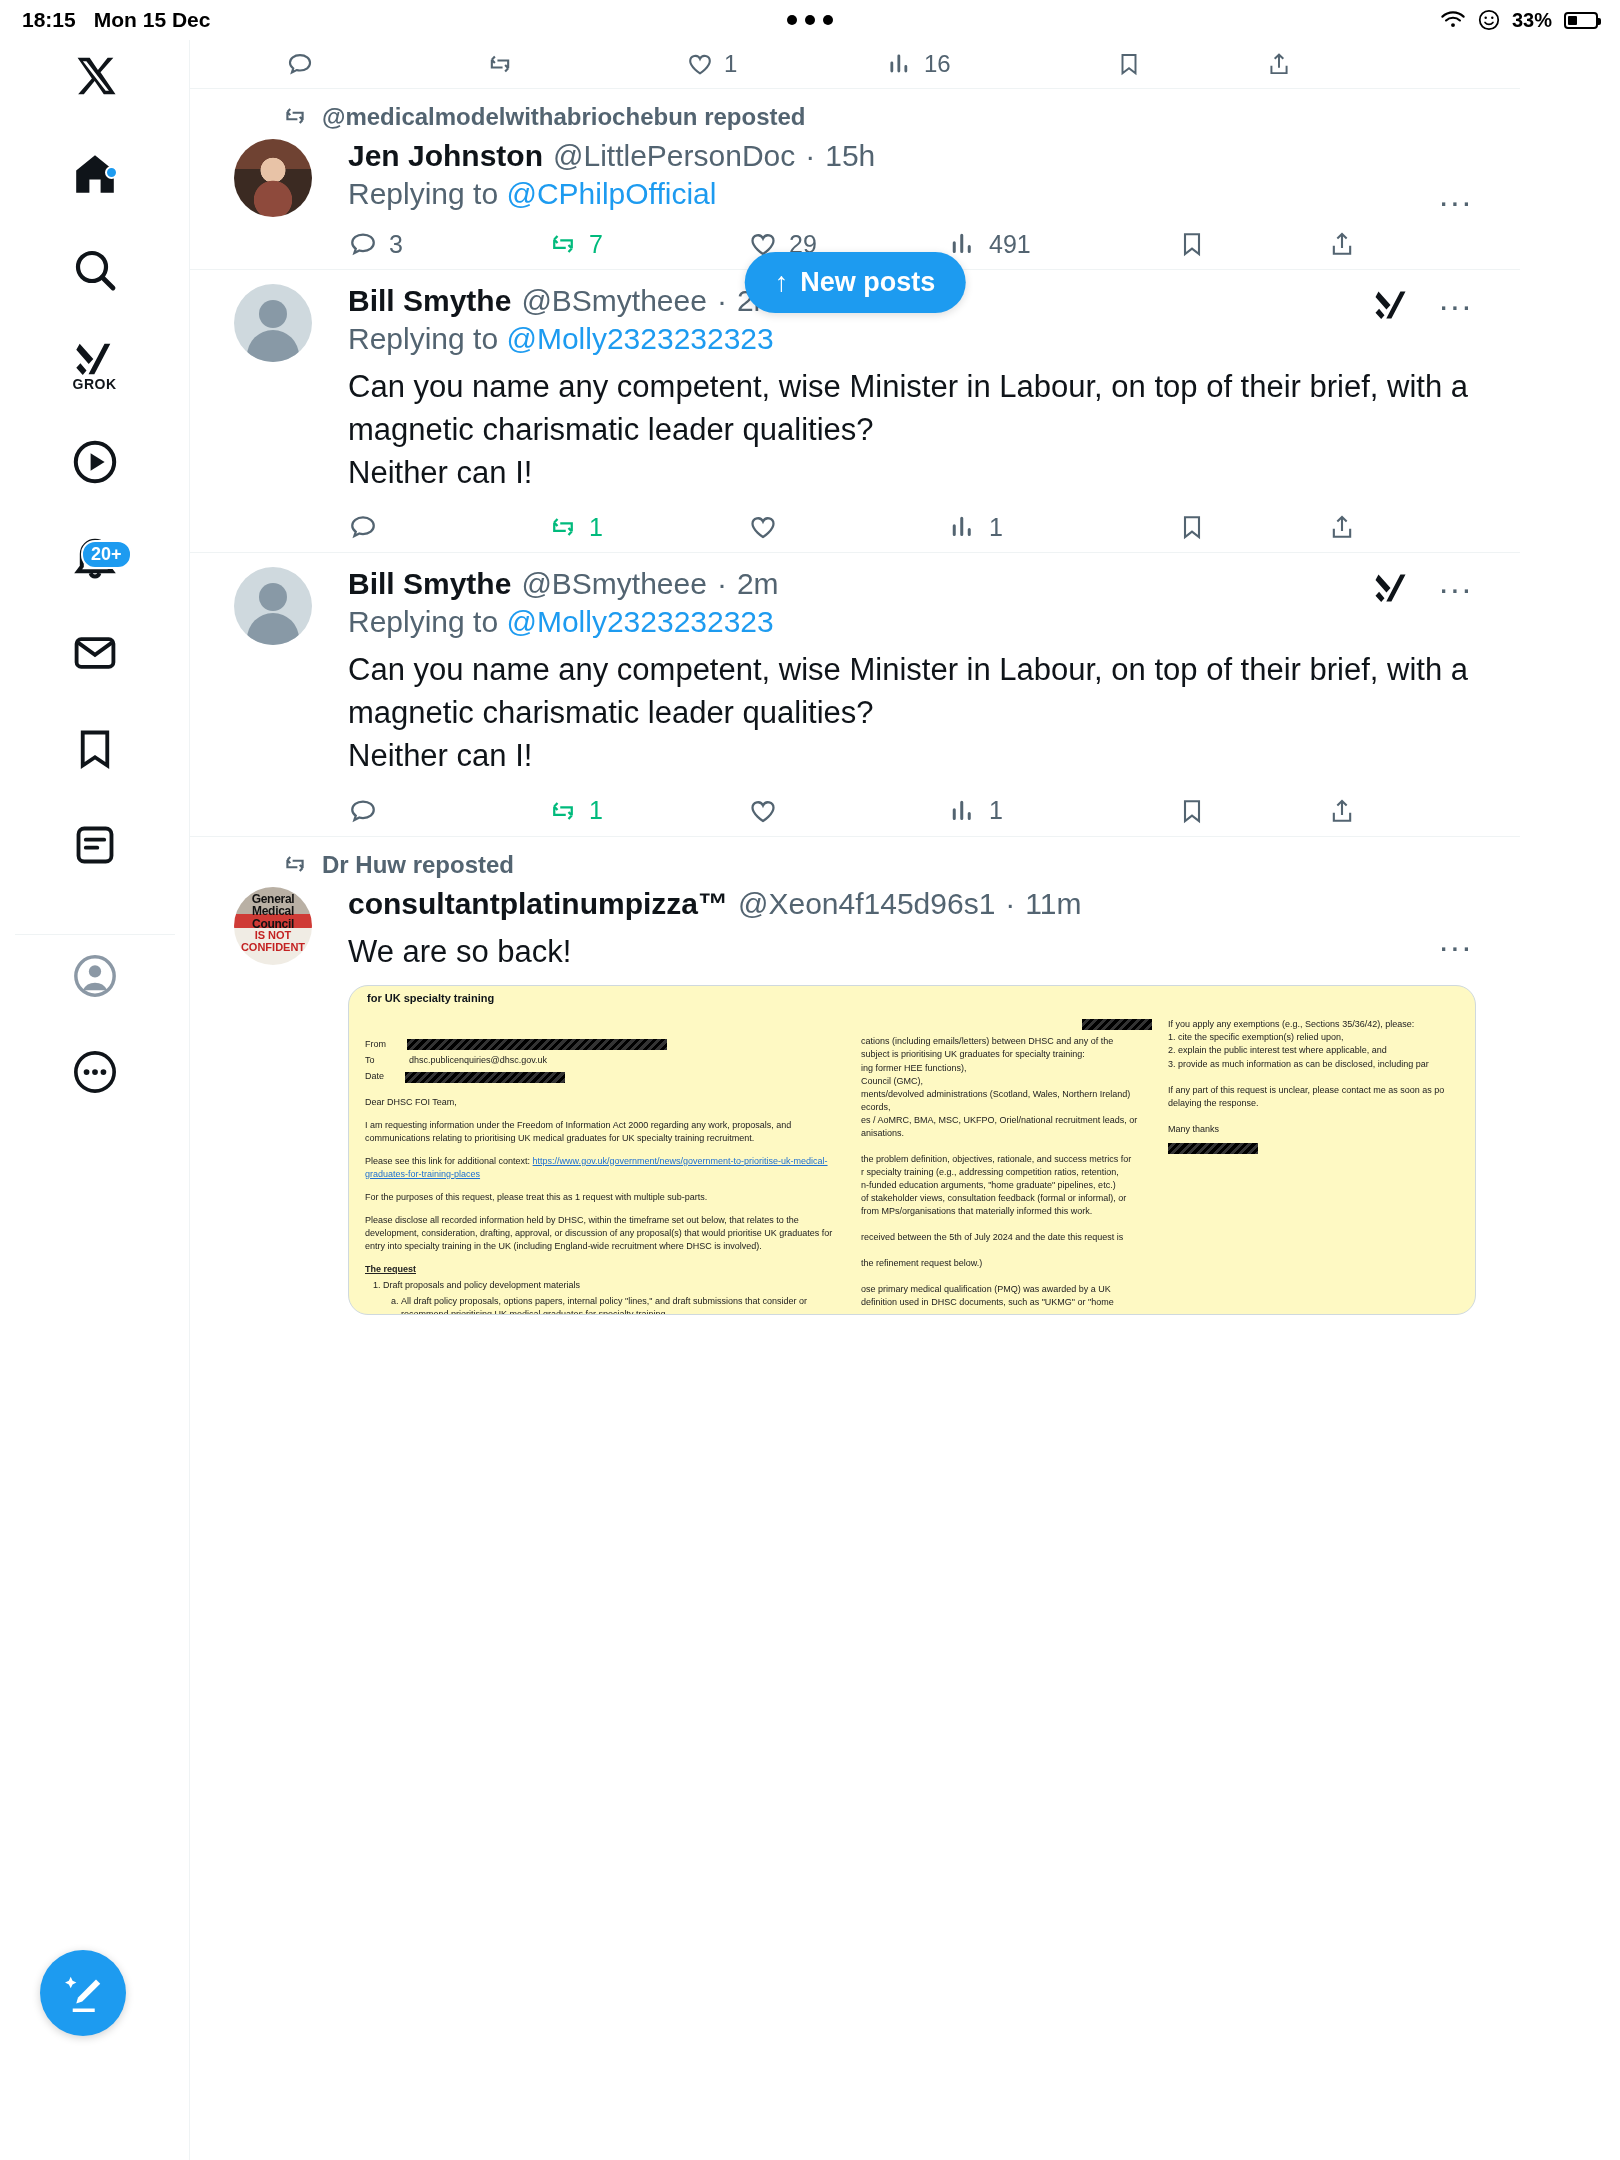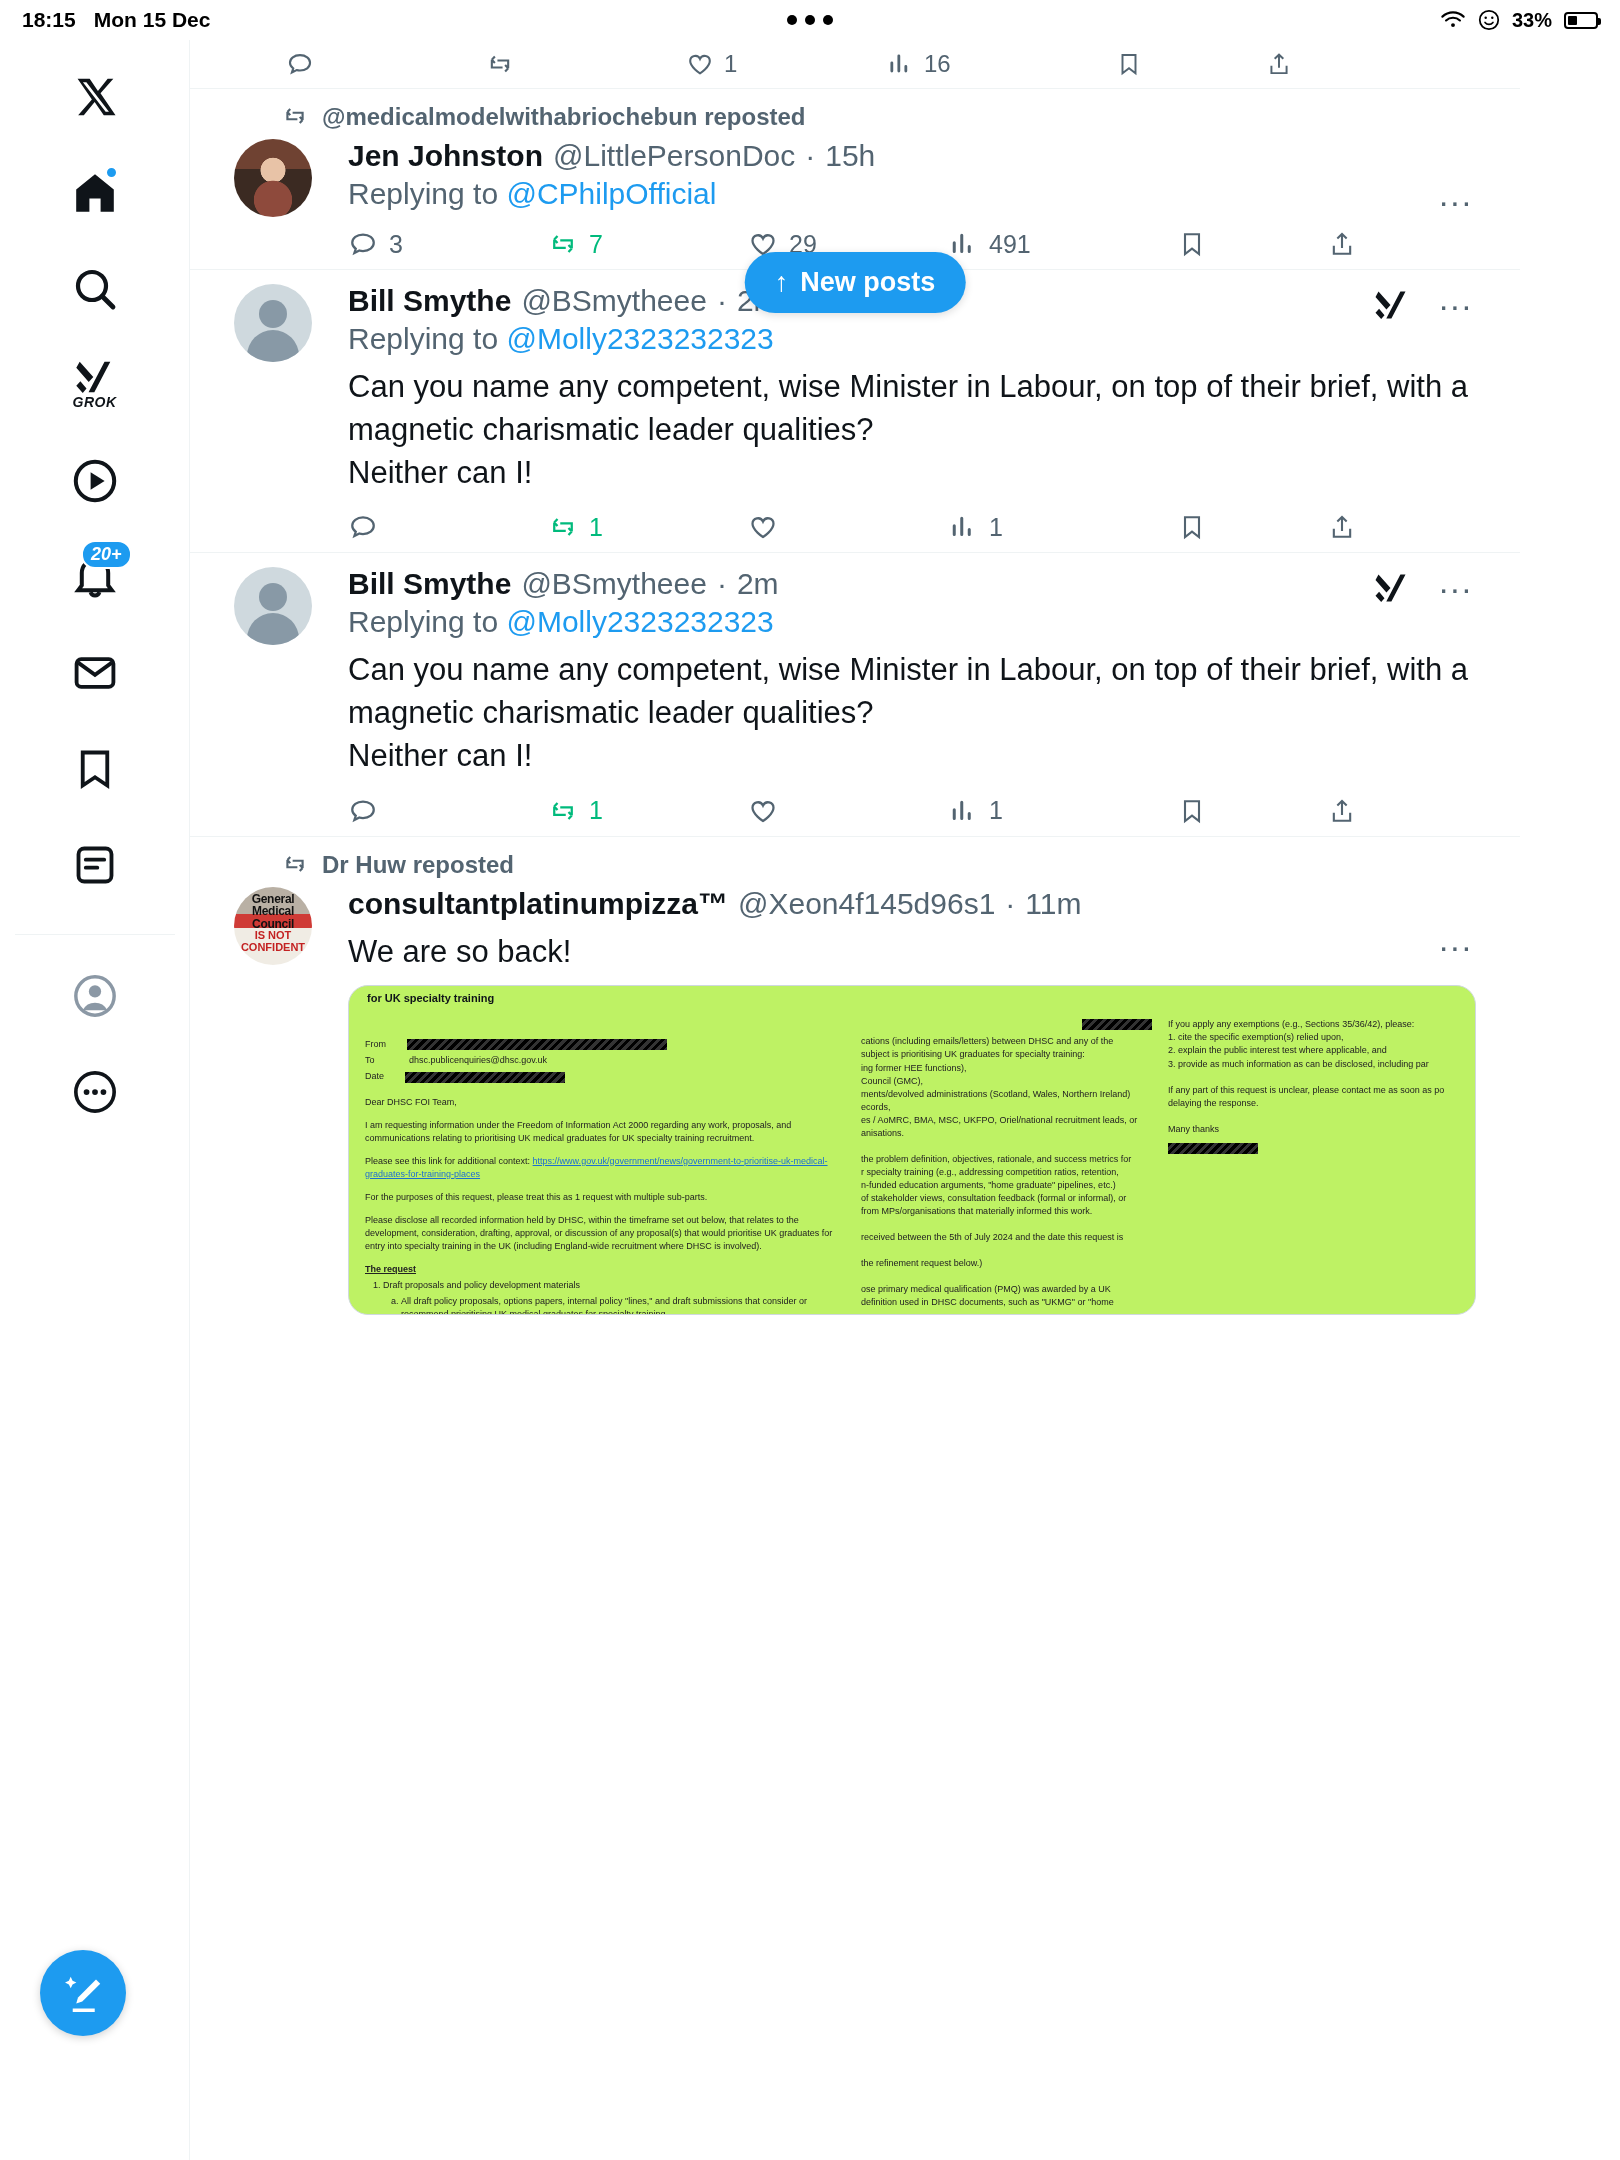--- a/index.html
+++ b/index.html
@@ -34,22 +34,22 @@
   .battery i { position: absolute; left: 2px; top: 2px; bottom: 2px; width: 9px; background: #000; border-radius: 1px; display: block; }
 
   
   .rail {
     position: absolute; left: 0; top: 40px; width: 190px; height: 2120px;
     border-right: 1px solid #eff3f4; background: #fff;
     display: flex; flex-direction: column; align-items: center;
   }
   .rail-item {
     width: 86px; height: 86px; margin-top: 10px;
-    display: flex; align-items: center; justify-content: center;
-    border-radius: 50%; position: relative; cursor: pointer; font-style: italic;
+    display: flex; align-items: flex-start; justify-content: center;
+    border-radius: 50%; position: relative; cursor: pointer;
   }
   .rail-item:first-child { margin-top: 14px; }
   .rail-sep { width: 160px; height: 1px; background: #eff3f4; margin: 26px 0 8px; }
   .badge-dot {
     position: absolute; top: 16px; right: 20px; width: 13px; height: 13px;
     border-radius: 50%; background: #1d9bf0; border: 2px solid #fff;
   }
   .badge-count {
     position: absolute; top: 6px; right: 6px;
     background: #1d9bf0; color: #fff; font-size: 18px; font-weight: 700;
@@ -150,21 +150,21 @@
 
   .actions {
     display: flex; align-items: center; margin-top: 18px; color: #536471; font-size: 25px;
   }
   .actions .act { display: flex; align-items: center; gap: 11px; cursor: pointer; }
   .actions .act.green { color: #00ba7c; }
   .a1 { width: 200px; } .a2 { width: 200px; } .a3 { width: 200px; } .a4 { width: 230px; } .a5 { width: 150px; }
 
   .doc-img {
     margin-top: 12px; border: 1px solid #cfd9de; border-radius: 20px; overflow: hidden;
-    background: #bef264; height: 330px; position: relative;
+    background: #fef9c3; height: 330px; position: relative;
   }
   .doc-cols { display: flex; gap: 16px; padding: 14px 16px; font-size: 9px; color: #222; line-height: 1.45; }
   .doc-col { flex: 1; }
   .doc-col.c1 { flex: 1.65; }
   .redact { display: inline-block; height: 11px; background: #111; vertical-align: middle;
     background-image: repeating-linear-gradient(135deg,#000 0 3px,#333 3px 6px); }
   .doc-link { color: #1d6fd1; text-decoration: underline; }
   .doc-ul { padding-left: 18px; }
   .doc-ul li { margin-top: 3px; }
 </style>

